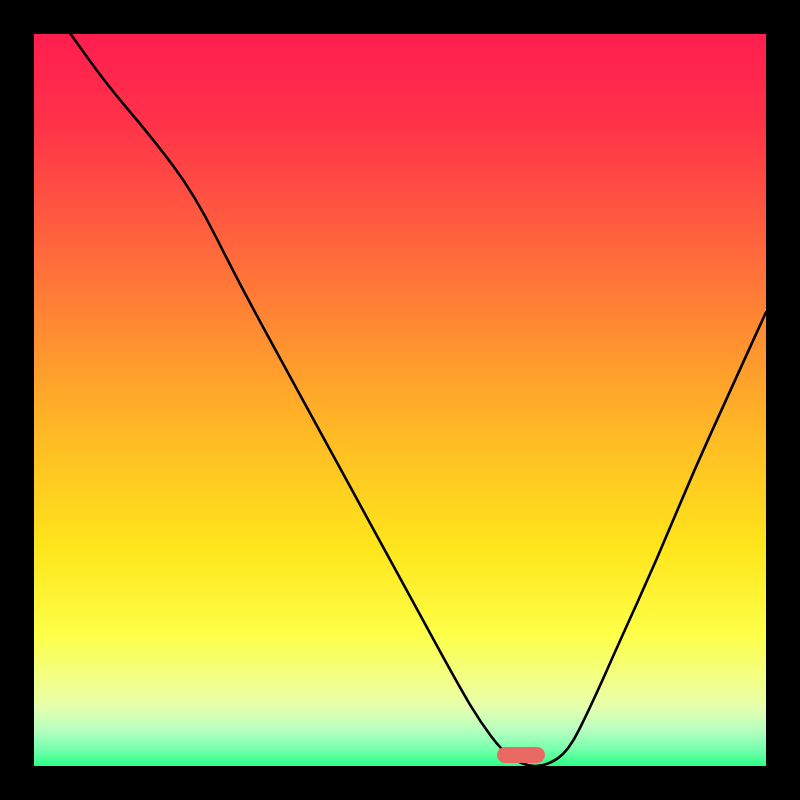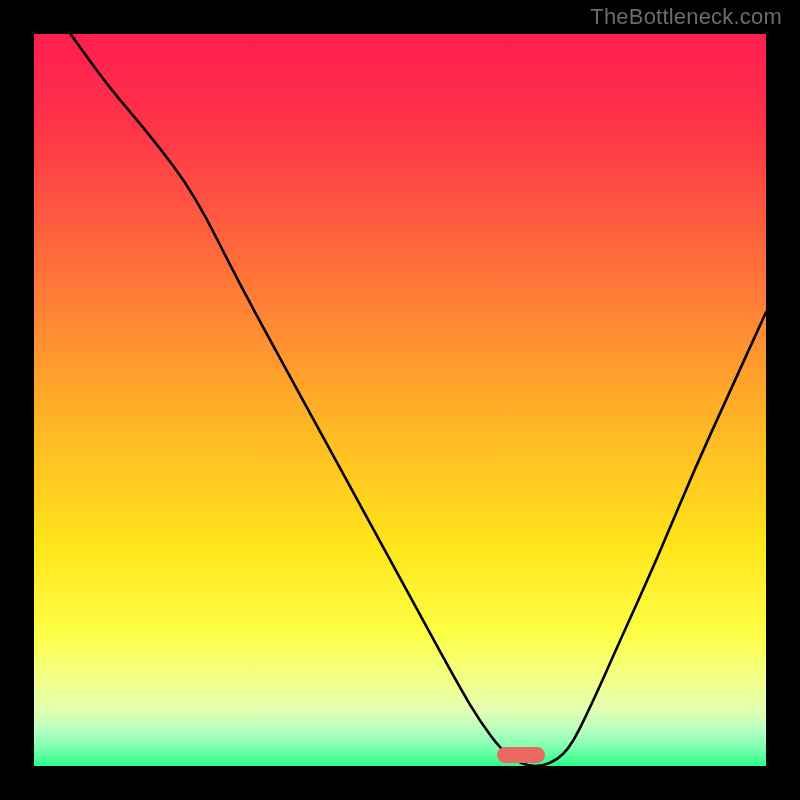--- a/index.html
+++ b/index.html
@@ -51,21 +51,20 @@
   .marker {
     position: absolute;
     background: #ea6a63;
     border-radius: 999px;
   }
 </style>
 </head>
 <body>
 <div class="canvas">
 
-  <div class="attribution">TheBottleneck.com</div>
 
   <div class="plot-area">
 
     <svg class="gradient-bg" viewBox="0 0 732 732" preserveAspectRatio="none">
       <defs>
         <linearGradient id="heat" x1="0" y1="0" x2="0" y2="1">
         <stop offset="0.00%" stop-color="#ff1e4f"></stop>
             <stop offset="12.00%" stop-color="#ff3249"></stop>
             <stop offset="25.00%" stop-color="#ff5940"></stop>
             <stop offset="40.00%" stop-color="#ff8a32"></stop>

